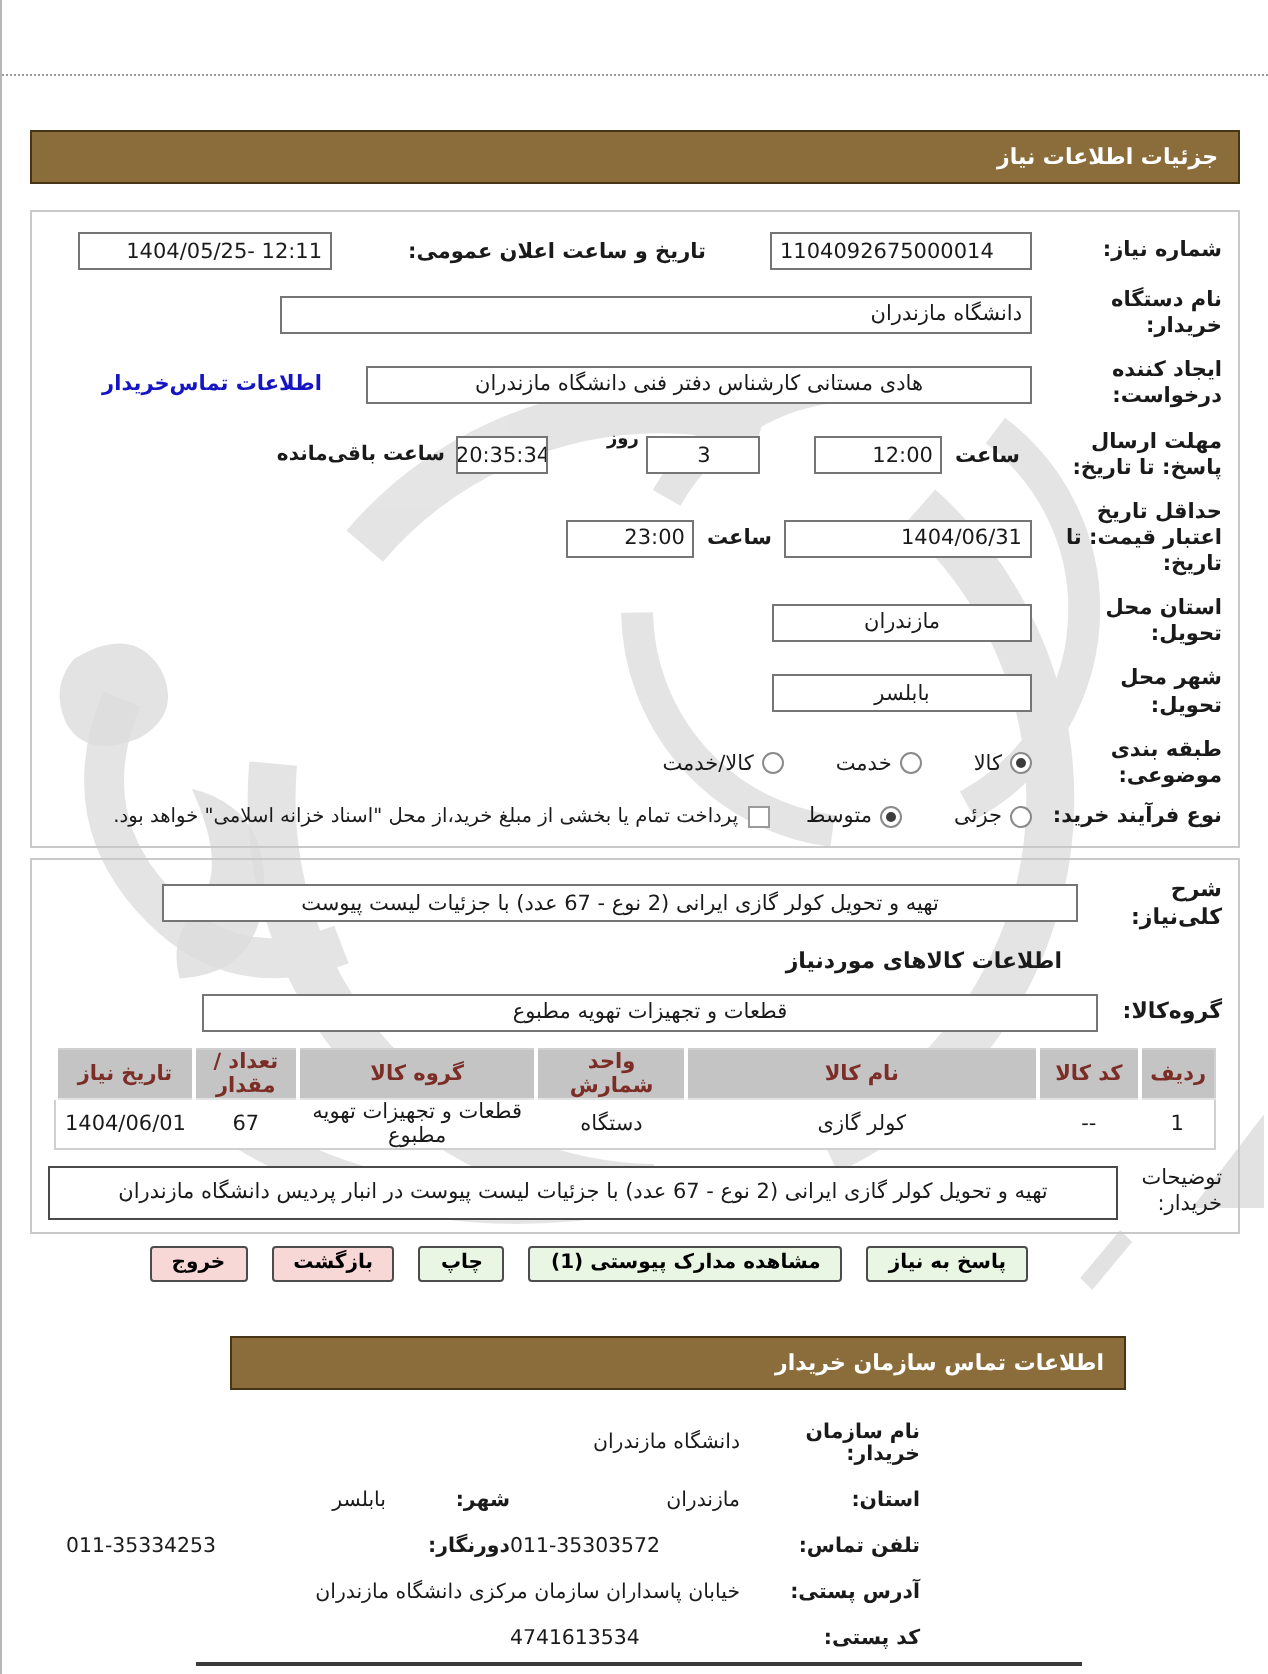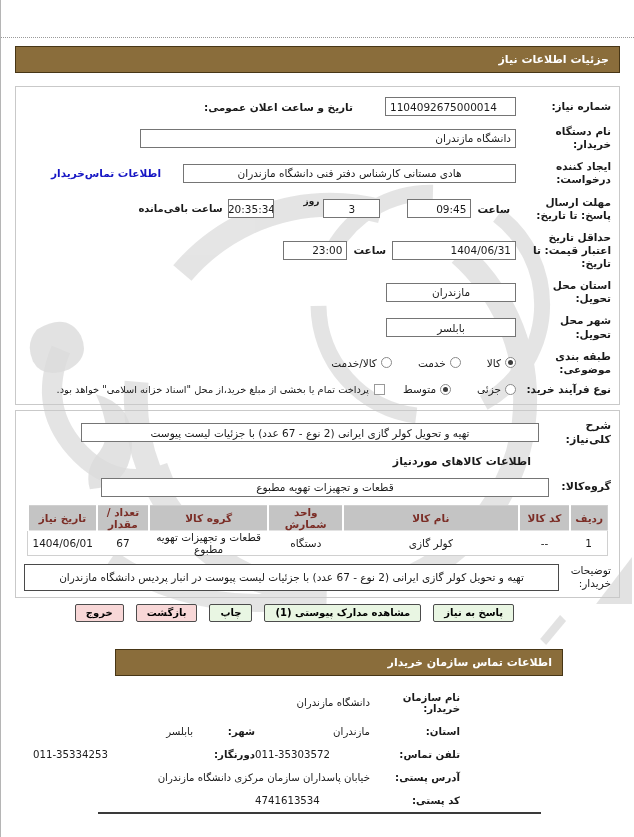--- a/index.html
+++ b/index.html
@@ -13,21 +13,21 @@
   .watermark { position:absolute; inset:0; z-index:0; pointer-events:none; }
   .content { position:relative; z-index:1; }
 
   .dotted-sep { margin-top:37px; border-top:1px dotted #9a9a9a; height:0; }
 
   .olive-bar {
     background:#8a6d3b; border:1px solid #473616; color:#fff;
     font-weight:bold; height:27px; line-height:25px; padding:0 10px;
     font-size:11px;
   }
-  .bar1 { margin:8px 14px 0 14px; }
+  .bar1 { margin:27px 14px 0 14px; }
   .bar2 { margin:27px 71px 0 114px; }
 
   .panel { border:1px solid #c9c9c9; margin:0 14px; background:transparent; }
   .box1 { margin-top:13px; padding:10px 8px 8px 8px; }
   .box2 { margin-top:5px; padding:8px 8px 6px 8px; }
 
   .r { display:flex; align-items:center; margin-bottom:9px; }
   .lbl { width:95px; min-width:95px; font-weight:bold; font-size:10.5px;
          line-height:1.25; padding-left:6px; }
   .inp {
@@ -105,37 +105,38 @@
     <div class="olive-bar bar1">
       <span>جزئیات اطلاعات نیاز</span>
     </div>
 
     <div class="panel box1">
 
       <div class="r">
         <span class="lbl">شماره نیاز:</span>
         <span class="inp num" style="width:131px">1104092675000014</span>
         <span class="inline-lbl" style="margin-right:32px">تاریخ و ساعت اعلان عمومی:</span>
+        <span class="inp num" style="width:127px;margin-right:32px;justify-content:flex-end">1404/05/25- 12:11</span>
       </div>
 
       <div class="r">
         <span class="lbl">نام دستگاه خریدار:</span>
         <span class="inp" style="width:376px">دانشگاه مازندران</span>
       </div>
 
       <div class="r">
         <span class="lbl">ایجاد کننده درخواست:</span>
         <span class="inp" style="width:333px;justify-content:center">هادی مستانی کارشناس دفتر فنی دانشگاه مازندران</span>
         <span class="link">اطلاعات تماس‌خریدار</span>
       </div>
 
       <div class="r">
         <span class="lbl">مهلت ارسال پاسخ: تا تاریخ:</span>
         <span class="inline-lbl">ساعت</span>
-        <span class="inp num" style="width:64px;justify-content:flex-end">09:45</span>
+        <span class="inp num" style="width:64px;justify-content:flex-end">12:00</span>
         <span class="inp num" style="width:57px;margin-right:27px;justify-content:center">3</span>
         <span class="small-lbl">روز</span>
         <span class="inp num" style="width:46px;margin-right:25px;justify-content:center;padding:0 1px">20:35:34</span>
         <span class="inline-lbl" style="font-size:10px">ساعت باقی‌مانده</span>
       </div>
 
       <div class="r">
         <span class="lbl">حداقل تاریخ اعتبار قیمت: تا تاریخ:</span>
         <span class="inp num" style="width:124px;justify-content:flex-end">1404/06/31</span>
         <span class="inline-lbl">ساعت</span>

